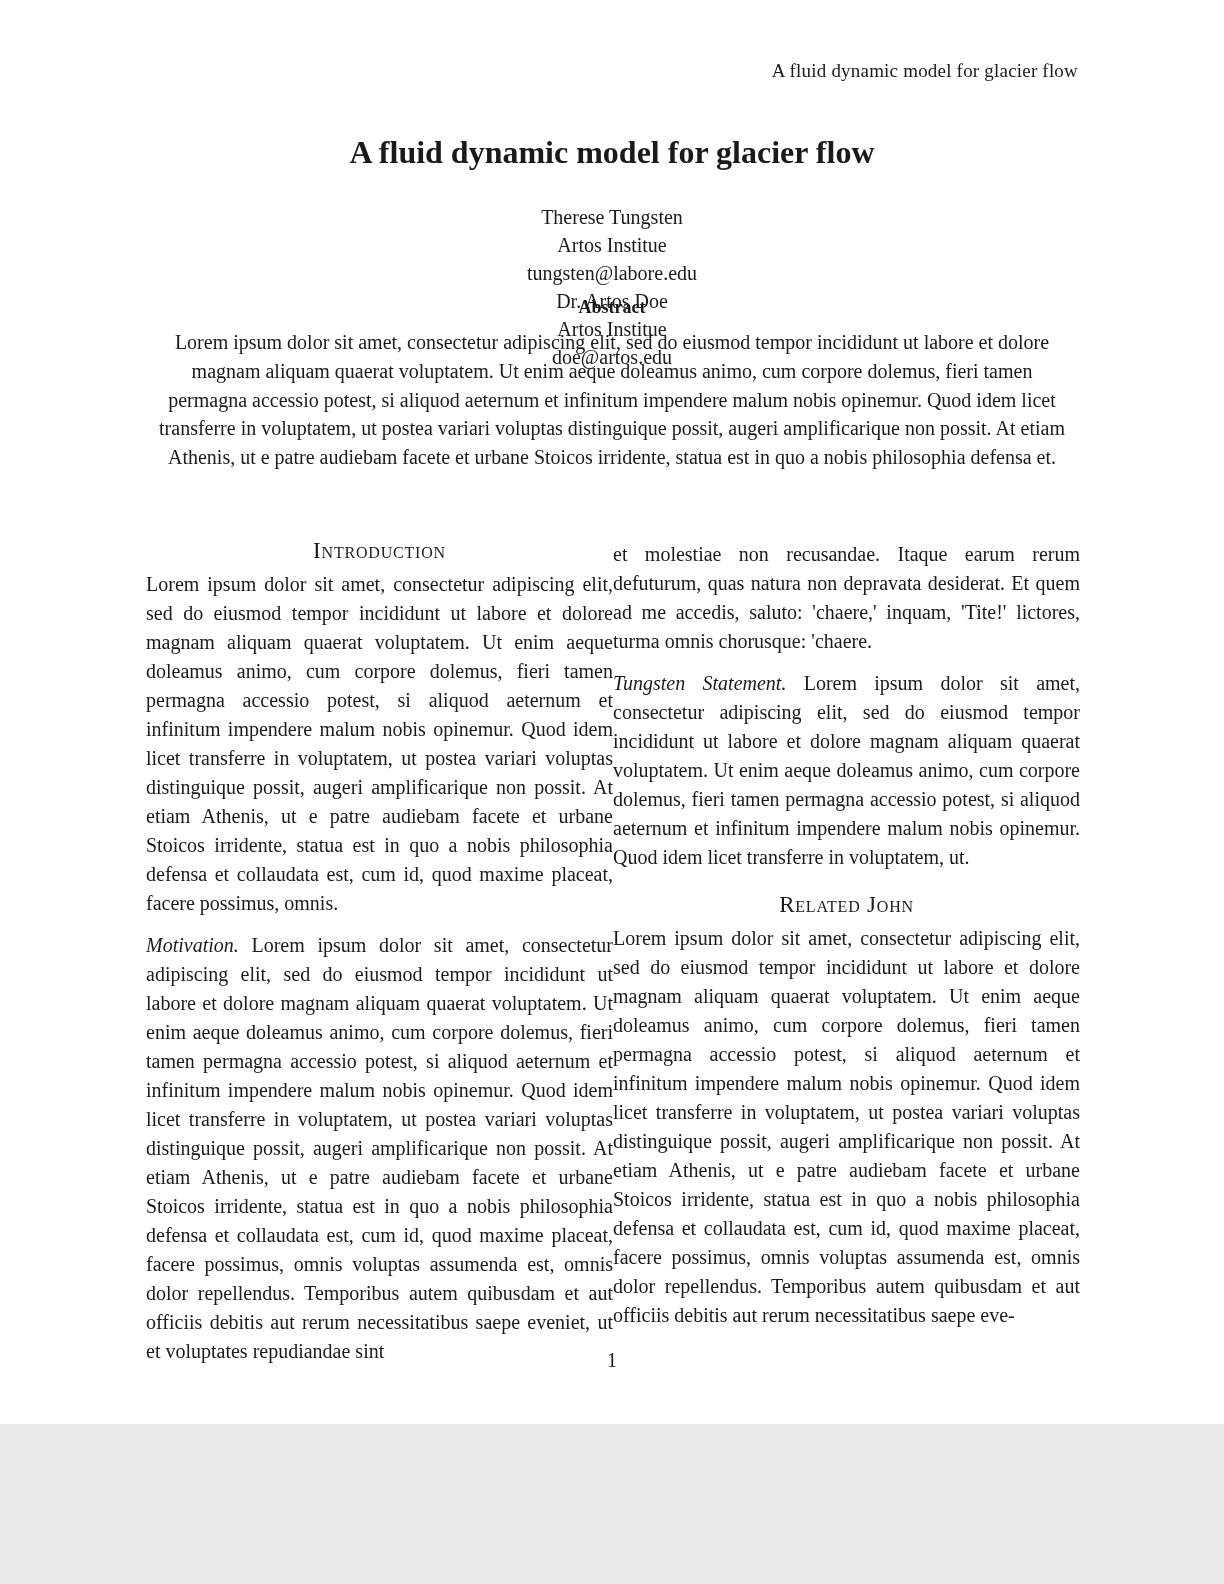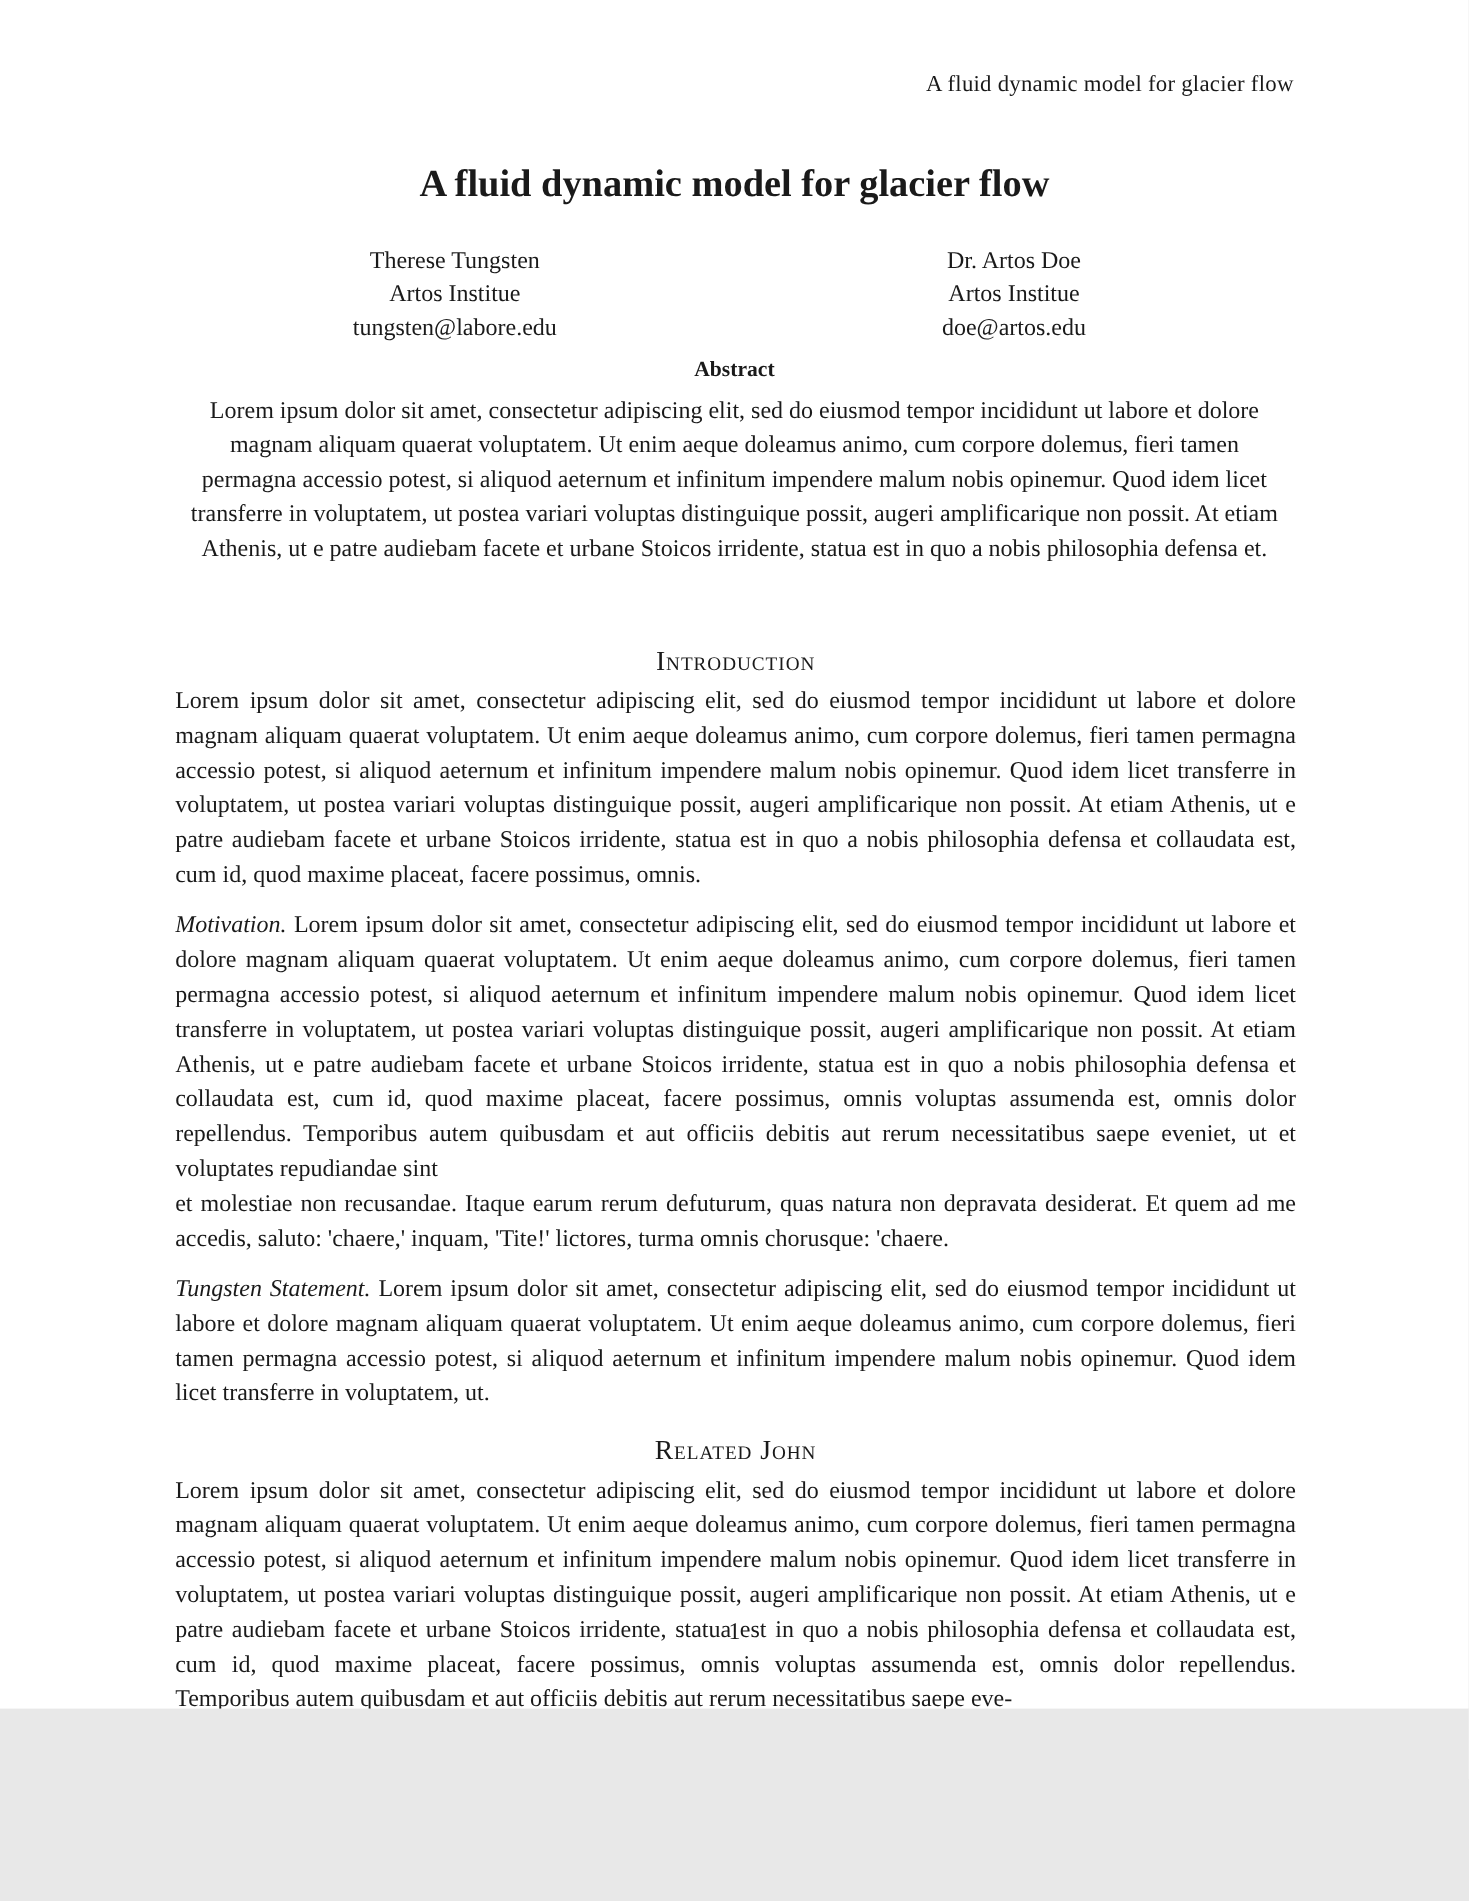--- a/index.html
+++ b/index.html
@@ -33,20 +33,21 @@
     text-align: center;
     font-size: 32px;
     font-weight: bold;
   }
   .authors {
     position: absolute;
     top: 203px;
     left: 146px;
     right: 146px;
     display: flex;
+    flex-direction: column;
   }
   .author {
     flex: 1;
     text-align: center;
     font-size: 20px;
     line-height: 28px;
   }
   .abstract-heading {
     position: absolute;
     top: 297px;
@@ -66,21 +67,20 @@
     line-height: 28.8px;
   }
   .columns {
     position: absolute;
     top: 536px;
     left: 146px;
     right: 144px;
     height: 898px;
     display: flex;
     overflow: hidden;
-    flex-direction: column;
   }
   .col {
     flex: 1;
     text-align: justify;
     font-size: 20px;
     line-height: 29px;
     overflow: hidden;
   }
   .section-heading {
     margin: 18px 0 5px 0;

